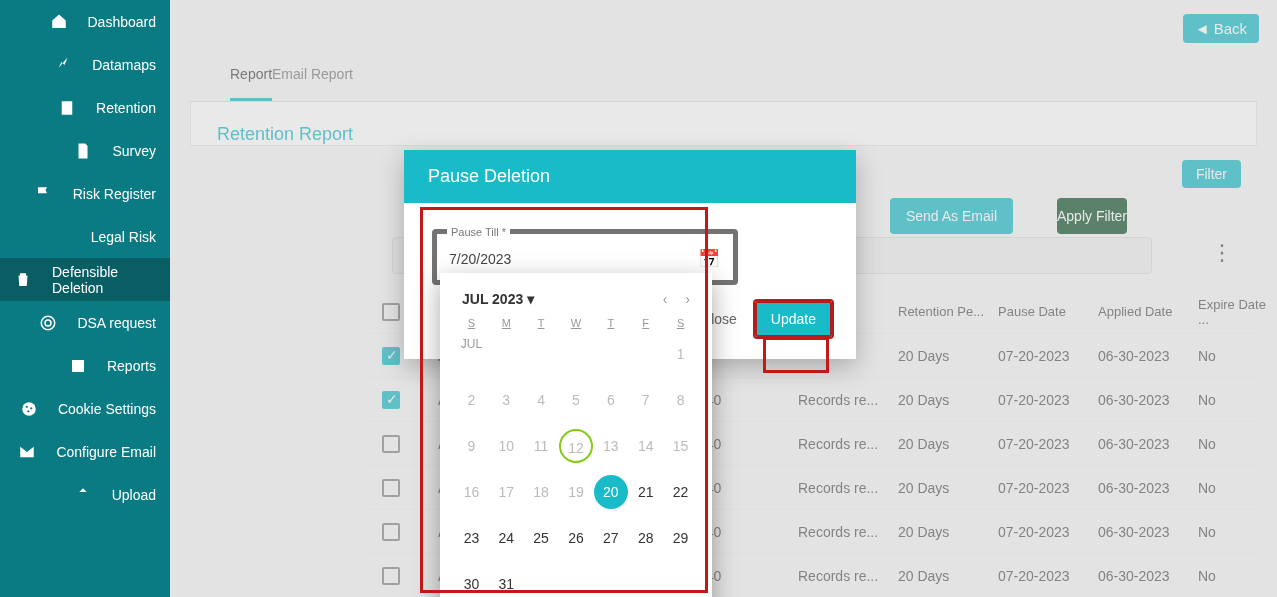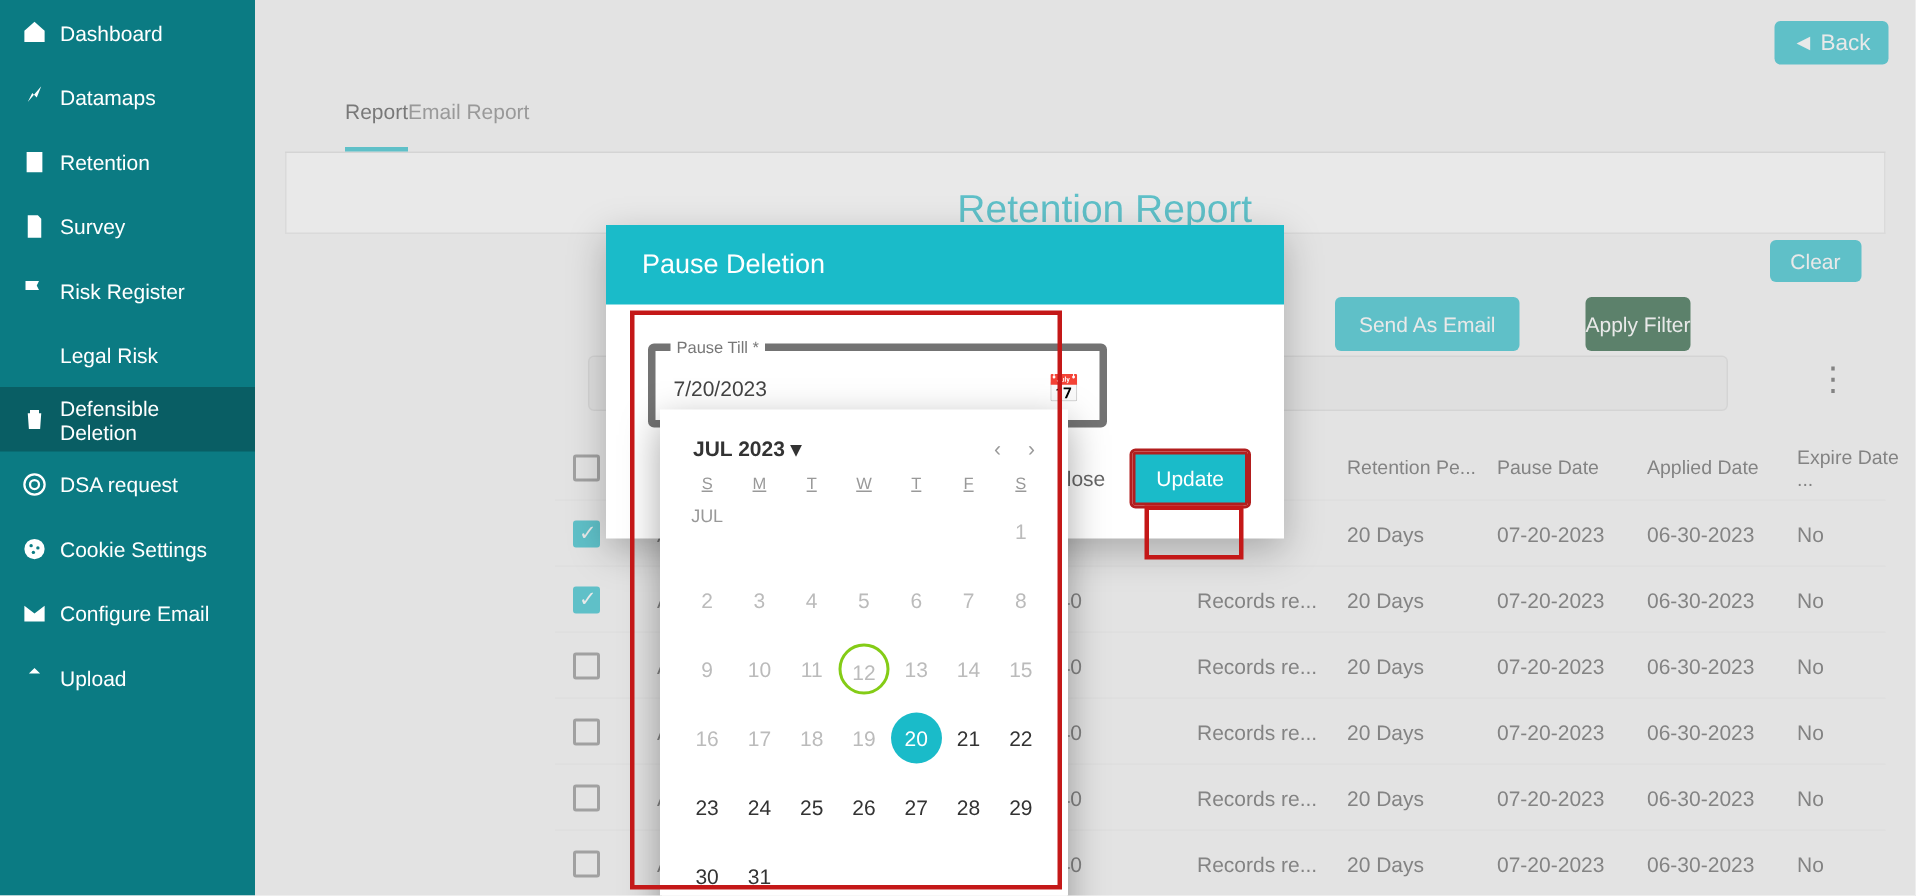--- a/index.html
+++ b/index.html
@@ -1,31 +1,31 @@
 <!DOCTYPE html>
 <html><head>
 <meta charset="utf-8">
 <style>
   * { box-sizing: border-box; margin: 0; padding: 0; }
   body { font-family: Arial, Helvetica, sans-serif; font-size: 14px; color: #555; background: #fff; width: 1277px; height: 597px; overflow: hidden; position: relative; }
 
   .sidebar { position: absolute; left:0; top:0; width:170px; height:597px; background:#0b7b83; }
-  .sidebar .item { display:flex; align-items:center; gap:8px; height:43px; padding:12px 14px; color:#fff; cursor:pointer; font-size:14px; }
+  .sidebar .item { display:flex; align-items:center; gap:20px; height:43px; padding:12px 14px; color:#fff; cursor:pointer; font-size:14px;justify-content:flex-end; }
   .sidebar .item.active { background:#095e64; }
 
   .main { position:absolute; left:170px; top:0; right:0; bottom:0; background:#f5f5f5; padding:10px 20px 0 20px; }
 
   .back-btn { position:absolute; top:14px; right:18px; background:#1abbc9; color:#fff; border-radius:4px; padding:6px 12px; display:flex; align-items:center; gap:4px; cursor:pointer; font-size:15px;}
 
   .tabs { display:flex; padding-left:40px; margin-top:56px; border-bottom:1px solid #ddd; }
   .tab { padding-bottom:16px; color:#7b7b7b; cursor:pointer; }
   .tab.active { color:#444; border-bottom:3px solid #1abbc9; }
 
   .panel { background:#fff; margin-top:0; padding:22px 0 0 0; border:1px solid #e6e6e6; border-top:none; }
-  .panel-title { color:#1abbc9; font-size:26px; font-weight:400; padding-left:26px;text-align:center; }
+  .panel-title { color:#1abbc9; font-size:18px; font-weight:400; padding-left:26px; }
 
   .btn-clear { position:absolute; top:160px; right:36px; background:#1abbc9; color:#fff; padding:6px 14px; border-radius:4px; cursor:pointer; }
   .btn-senda { position:absolute; top:198px; right:264px; background:#1abbc9; color:#fff; padding:10px 16px; border-radius:4px; cursor:pointer; }
   .btn-apply { position:absolute; top:198px; right:150px; background:#14532d; color:#fff; padding:10px 0; border-radius:4px; cursor:pointer; }
 
   .search { position:absolute; top:237px; left:222px; width:760px; background:#efefef; border:1px solid #ddd; border-radius:4px; padding:10px 14px; color:#888; }
   .kebab { position:absolute; top:240px; right:44px; font-size:22px; color:#555; cursor:pointer; }
 
   .table { position:absolute; top:290px; left:200px; right:20px; }
   .thead, .trow { display:grid; grid-template-columns:60px 130px 130px 100px 100px 100px 100px 100px 80px; align-items:center; height:44px; border-bottom:1px solid #eee; padding-left:8px; }
@@ -114,20 +114,26 @@
     </div>
     <div class="item">
       <svg class="ico" viewBox="0 0 24 24">
         <circle cx="12" cy="12" r="9" fill="none" stroke="#fff" stroke-width="2"></circle>
         <circle cx="12" cy="12" r="4" fill="none" stroke="#fff" stroke-width="2"></circle>
       </svg>
       <span>DSA request</span>
     </div>
     <div class="item">
       <svg class="ico" viewBox="0 0 24 24">
+        <path d="M4 4h16v16H4zM4 9h16M8 13h8M8 16h8"></path>
+      </svg>
+      <span>Reports</span>
+    </div>
+    <div class="item">
+      <svg class="ico" viewBox="0 0 24 24">
         <circle cx="12" cy="12" r="9"></circle>
         <circle cx="9" cy="9" r="1.5" fill="#0b7b83"></circle>
         <circle cx="15" cy="11" r="1.5" fill="#0b7b83"></circle>
         <circle cx="11" cy="15" r="1.5" fill="#0b7b83"></circle>
       </svg>
       <span>Cookie Settings</span>
     </div>
     <div class="item">
       <svg class="ico" viewBox="0 0 24 24">
         <path d="M3 5h18v14H3zM3 5l9 7 9-7"></path>
@@ -150,21 +156,21 @@
 
   <div class="tabs">
     <div class="tab active">Report</div>
     <div class="tab">Email Report</div>
   </div>
 
   <div class="panel">
     <div class="panel-title">Retention Report</div>
   </div>
 
-  <div class="btn-clear">Clear</div>
+  <div class="btn-clear">Filter</div>
   <div class="btn-senda">Send As Email</div>
   <div class="btn-apply">Apply Filter</div>
 
   <input class="search" placeholder="Search" style="">
   <div class="kebab">⋮</div>
 
   <div class="table">
     <div class="thead">
       <div>
           <div class="cb"></div>

